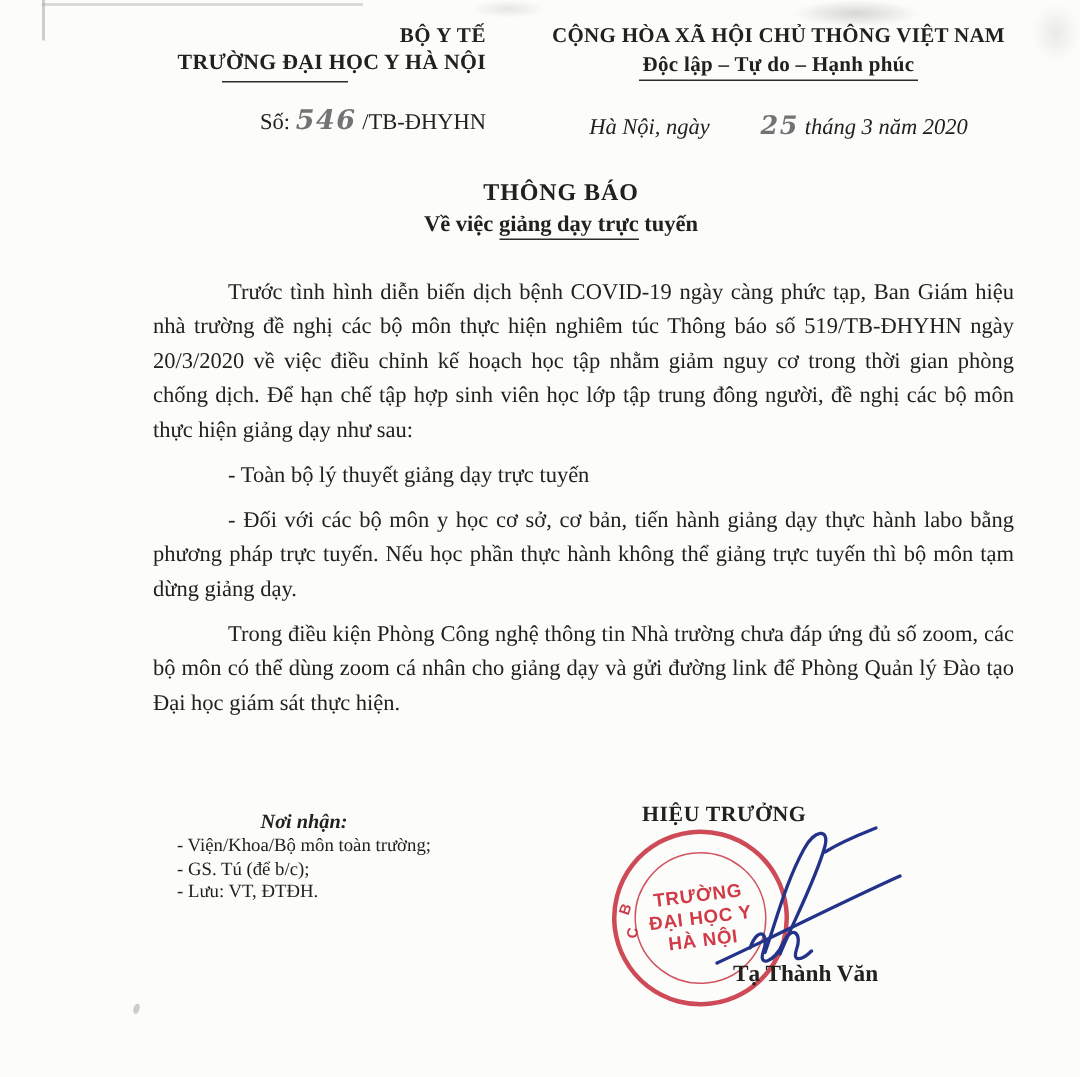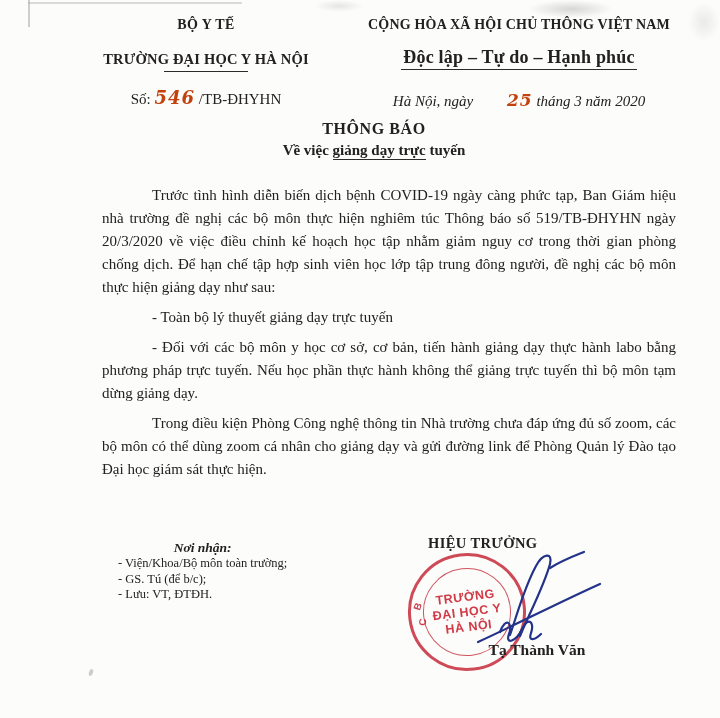--- a/index.html
+++ b/index.html
@@ -19,34 +19,34 @@
   .smudge-a { position:absolute; left:528px; top:0; width:86px; height:18px;
     background:radial-gradient(ellipse at center, rgba(135,135,135,.32), rgba(135,135,135,0) 70%); }
   .smudge-b { position:absolute; left:314px; top:0; width:50px; height:12px;
     background:radial-gradient(ellipse at center, rgba(150,150,150,.22), rgba(150,150,150,0) 70%); }
   .smudge-c { position:absolute; left:688px; top:2px; width:32px; height:40px;
     background:radial-gradient(ellipse at center, rgba(150,150,150,.18), rgba(150,150,150,0) 70%); }
   .dot-mark { position:absolute; left:89px; top:669px; width:4px; height:7px;
     background:rgba(115,115,115,.35); border-radius:50%; transform:rotate(18deg); }
 
   
-  .header-left { position:absolute; left:72px; top:17px; width:268px; text-align:center; }
+  .header-left { position:absolute; left:56px; top:17px; width:268px; text-align:right; }
   .ministry { font-size:14px; font-weight:bold; letter-spacing:.4px; }
-  .org { font-size:14.5px; font-weight:bold; margin-top:18px; letter-spacing:.2px; }
+  .org { font-size:14.5px; font-weight:bold; margin-top:1px; letter-spacing:.2px; }
   .org-underline { width:84px; height:0; border-top:1.7px solid #2c2b29; margin:3px auto 0; }
   .doc-no { margin-top:15px; font-size:15px; }
   .hand-ink {
-    color:#c2410c; font-weight:bold; font-style:italic;
+    color:#737373; font-weight:bold; font-style:italic;
     font-family:"DejaVu Serif",serif; letter-spacing:1px;
   }
   .doc-no .hand-ink { font-size:18px; }
 
   .header-right { position:absolute; left:333px; top:17px; width:372px; text-align:center; }
   .national-line1 { font-size:14px; font-weight:bold; letter-spacing:.2px; }
-  .national-line2 { display:inline-block; font-size:18px; font-weight:bold; margin-top:14px;
+  .national-line2 { display:inline-block; font-size:14px; font-weight:bold; margin-top:3px;
     padding:0 2px 1px; border-bottom:1.7px solid #2c2b29; letter-spacing:.2px; }
   .date-line { margin-top:20px; font-size:15px; font-style:italic; }
   .date-line .hand-ink { font-size:17px;margin-left:30px; }
 
   
   .title-block { position:absolute; left:28px; top:120px; width:692px; text-align:center; }
   .doc-title { font-size:16px; font-weight:bold; letter-spacing:.6px;text-align:center; }
   .doc-subtitle { font-size:15px; font-weight:bold; margin-top:4px; }
   .subtitle-underlined { border-bottom:1.6px solid #2c2b29; padding-bottom:1px; }
 

